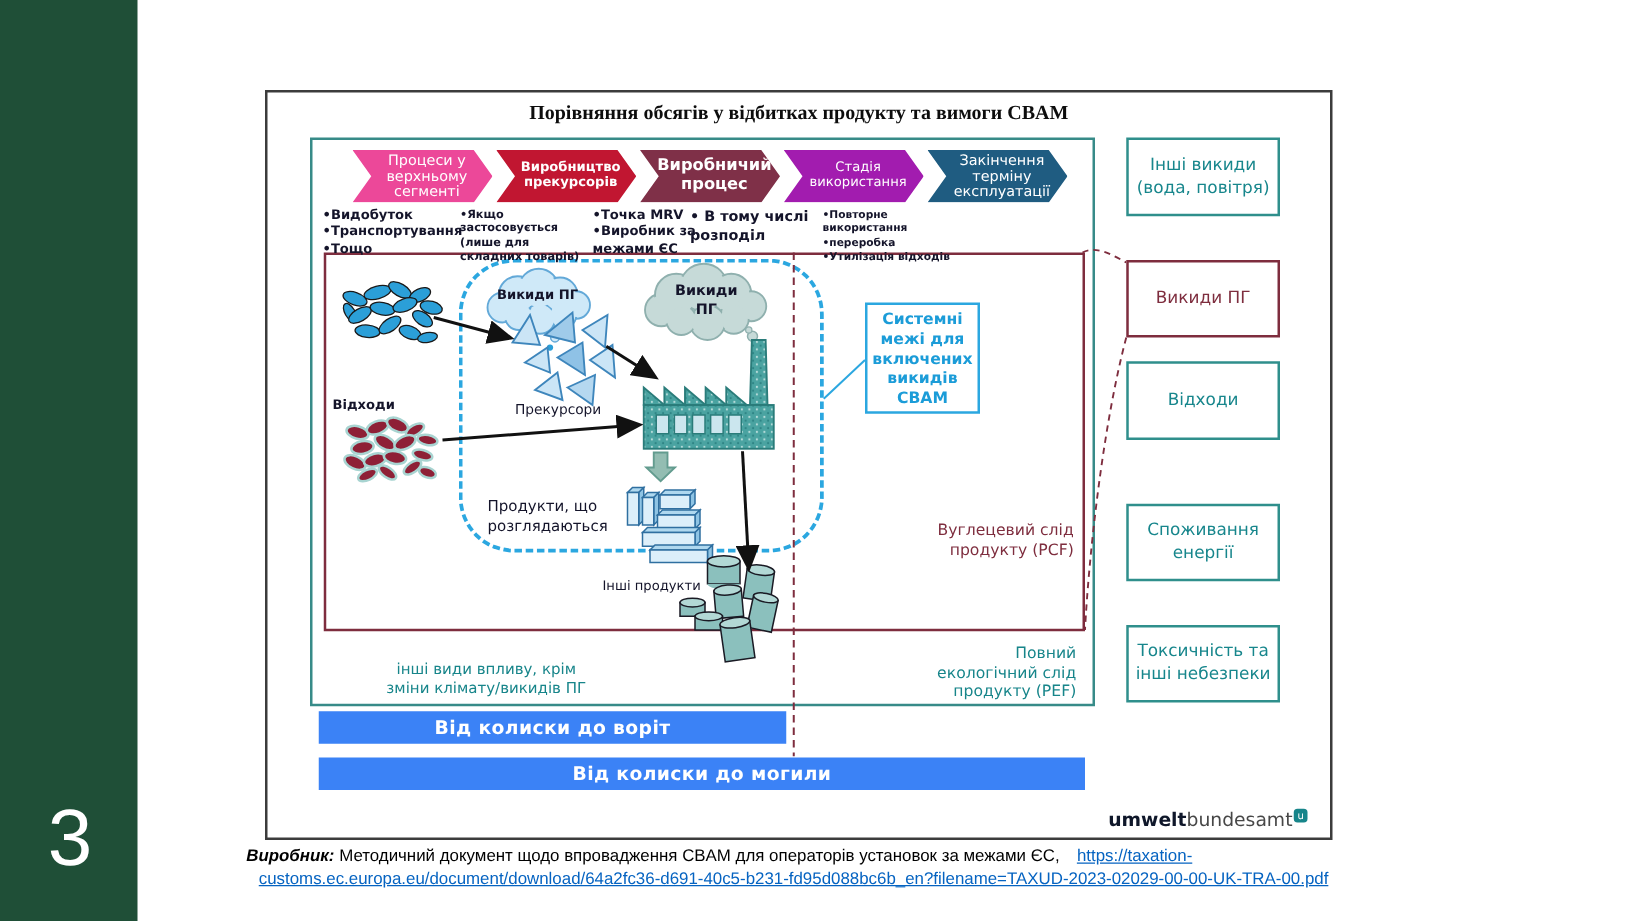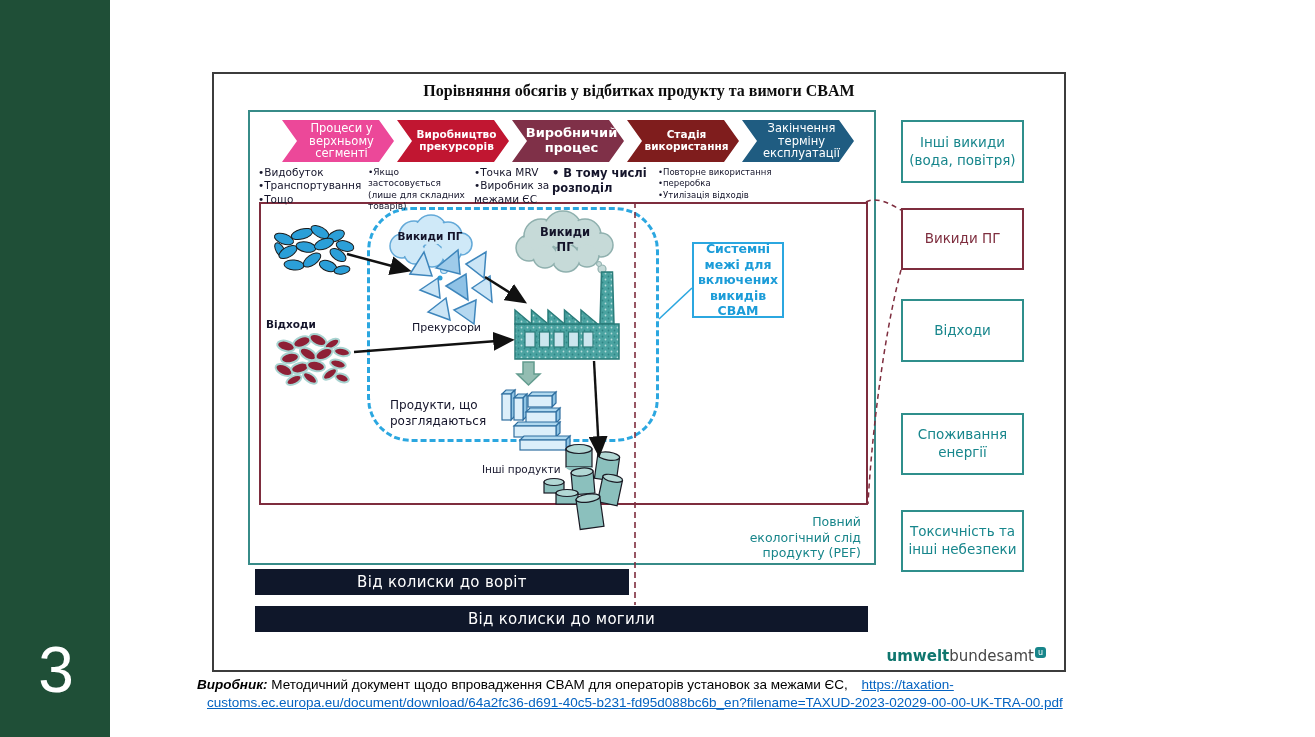--- a/index.html
+++ b/index.html
@@ -34,21 +34,21 @@
   .chevron{flex:none;width:112px;height:42px;display:flex;align-items:center;justify-content:center;
            text-align:center;color:#ffffff;line-height:1.12;box-sizing:border-box;
            padding:0 10px 0 17px;
            clip-path:polygon(0 0, calc(100% - 15px) 0, 100% 50%, calc(100% - 15px) 100%, 0 100%, 15px 50%);}
   .ch1{font-size:11.5px;}
   .ch2{font-size:10.5px;font-weight:bold;}
   .ch3{font-size:13px;font-weight:bold;}
   .ch4{font-size:10.5px;}
   .ch5{font-size:11.5px;}
 
-  .bullets{white-space:pre-line;font-weight:normal;color:#14142a;}
+  .bullets{white-space:pre-line;font-weight:bold;color:#14142a;}
   .b1{left:44px;top:92px;width:112px;font-size:10.5px;line-height:1.28;}
   .b2{left:154px;top:93px;width:98px;font-size:9px;line-height:1.25;}
   .b3{left:260px;top:92px;width:105px;font-size:10.5px;line-height:1.28;}
   .b4{left:338px;top:92px;width:95px;font-size:11.5px;line-height:1.3;font-weight:600;}
   .b5{left:444px;top:93px;width:120px;font-size:8.5px;line-height:1.35;}
 
   
   .lbl{color:#14142a;}
   .raw-label{left:52px;top:244px;font-size:10.5px;font-weight:600;}
   .cloud1-label{left:171px;top:156px;width:90px;text-align:center;font-size:10.5px;font-weight:600;}
@@ -57,45 +57,45 @@
   .precursors-label{left:190px;top:247px;width:85px;text-align:center;font-size:11px;}
   .products-label{left:176px;top:324px;width:106px;font-size:12px;line-height:1.3;}
   .other-products-label{left:268px;top:389px;font-size:10.5px;}
   .other-impacts{left:70px;top:454px;width:210px;text-align:center;font-size:12px;
                  color:#17858a;white-space:pre-line;line-height:1.25;}
   .pcf-label{left:490px;top:342px;width:155px;text-align:right;font-size:12.5px;
              color:#7e2d3e;white-space:pre-line;line-height:1.25;}
   .pef-label{left:490px;top:440px;width:157px;text-align:right;font-size:12.5px;
              color:#17858a;white-space:pre-line;line-height:1.25;}
 
-  .callout{left:478px;top:168px;width:92px;height:76px;border:2px solid #2ba7e0;box-sizing:border-box;
+  .callout{left:478px;top:168px;width:92px;height:89px;border:2px solid #2ba7e0;box-sizing:border-box;
            display:flex;align-items:center;justify-content:center;text-align:center;
            color:#1b9cd8;font-size:12.5px;font-weight:bold;line-height:1.25;background:#ffffff;}
 
   
   .rbox{left:687px;width:123px;display:flex;align-items:center;justify-content:center;
         text-align:center;box-sizing:border-box;background:#ffffff;font-size:13.5px;line-height:1.3;}
-  .rbox.teal{border:2px solid #2f8f8c;color:#17868c;margin-top:10px;}
+  .rbox.teal{border:2px solid #2f8f8c;color:#17868c;}
   .rbox.maroon{border:2px solid #7e2d3e;color:#7e2d3e;}
   .rb1{top:36px;height:63px;}
   .rb2{top:134px;height:62px;}
   .rb3{top:215px;height:63px;}
   .rb4{top:329px;height:62px;}
   .rb5{top:426px;height:62px;}
 
   
-  .bar{background:#0f172a;color:#ffffff;display:flex;align-items:center;justify-content:center;
-       font-size:15px;letter-spacing:0.3px;}
+  .bar{background:#3b82f6;color:#ffffff;display:flex;align-items:center;justify-content:center;
+       font-size:15px;letter-spacing:0.3px;font-weight:bold;}
   .bar1{left:41px;top:495px;width:374px;height:26px;}
   .bar2{left:41px;top:532px;width:613px;height:26px;}
 
   
   .logo{left:660px;top:573px;width:172px;text-align:right;font-size:15px;
         font-family:"DejaVu Sans",sans-serif;white-space:nowrap;}
-  .logo .p1{color:#0f766e;font-weight:bold;}
+  .logo .p1{color:#0f172a;font-weight:bold;}
   .logo .p2{color:#474747;}
   .logo .badge{display:inline-block;width:11px;height:11px;border-radius:3px;background:#17858a;
                color:#fff;font-size:8px;line-height:11px;text-align:center;vertical-align:super;margin-left:1px;}
 
   
   .footer{left:197px;top:676px;width:975px;font-family:"Liberation Sans",sans-serif;
           font-size:13.5px;line-height:18px;color:#000;}
   .footer .src{font-weight:bold;font-style:italic;}
   .footer a{color:#0563c1;text-decoration:underline;margin-left:10px;}
 
@@ -114,21 +114,21 @@
     <div class="abs panel-header">Порівняння обсягів у відбитках продукту та вимоги CBAM</div>
 
     <div class="abs teal-frame"></div>
     <div class="abs maroon-frame"></div>
     <div class="abs dashed-rect"></div>
 
     <div class="abs chevron-row">
       <div class="chevron ch1" style="background: #ec4899;">Процеси у верхньому сегменті</div>
       <div class="chevron ch2" style="background: rgb(193, 22, 49);">Виробництво прекурсорів</div>
       <div class="chevron ch3" style="background: rgb(127, 48, 72);">Виробничий процес</div>
-      <div class="chevron ch4" style="background: #7f1d1d; font-weight: bold;">Стадія використання</div>
+      <div class="chevron ch4" style="background: #a21caf;">Стадія використання</div>
       <div class="chevron ch5" style="background: rgb(31, 92, 129);">Закінчення терміну експлуатації</div>
     </div>
 
     <div class="abs bullets b1">•Видобуток
 •Транспортування
 •Тощо</div>
     <div class="abs bullets b2">•Якщо застосовується (лише для складних товарів)</div>
     <div class="abs bullets b3">•Точка MRV
 •Виробник за межами ЄС</div>
     <div class="abs bullets b4">• В тому числі розподіл</div>
@@ -348,20 +348,24 @@
       </g>
     </svg>
 
     <div class="abs lbl raw-label">Відходи</div>
     <div class="abs lbl cloud1-label">Викиди ПГ</div>
     <div class="abs lbl cloud2-label">Викиди
 ПГ</div>
     <div class="abs lbl precursors-label">Прекурсори</div>
     <div class="abs lbl products-label">Продукти, що розглядаються</div>
     <div class="abs lbl other-products-label">Інші продукти</div>
+    <div class="abs other-impacts">інші види впливу, крім
+зміни клімату/викидів ПГ</div>
+    <div class="abs pcf-label">Вуглецевий слід
+продукту (PCF)</div>
     <div class="abs pef-label">Повний
 екологічний слід
 продукту (PEF)</div>
 
     <div class="abs callout">Системні межі для включених викидів CBAM</div>
 
     <div class="abs rbox teal rb1">Інші викиди (вода, повітря)</div>
     <div class="abs rbox maroon rb2">Викиди ПГ</div>
     <div class="abs rbox teal rb3">Відходи</div>
     <div class="abs rbox teal rb4">Споживання енергії</div>

